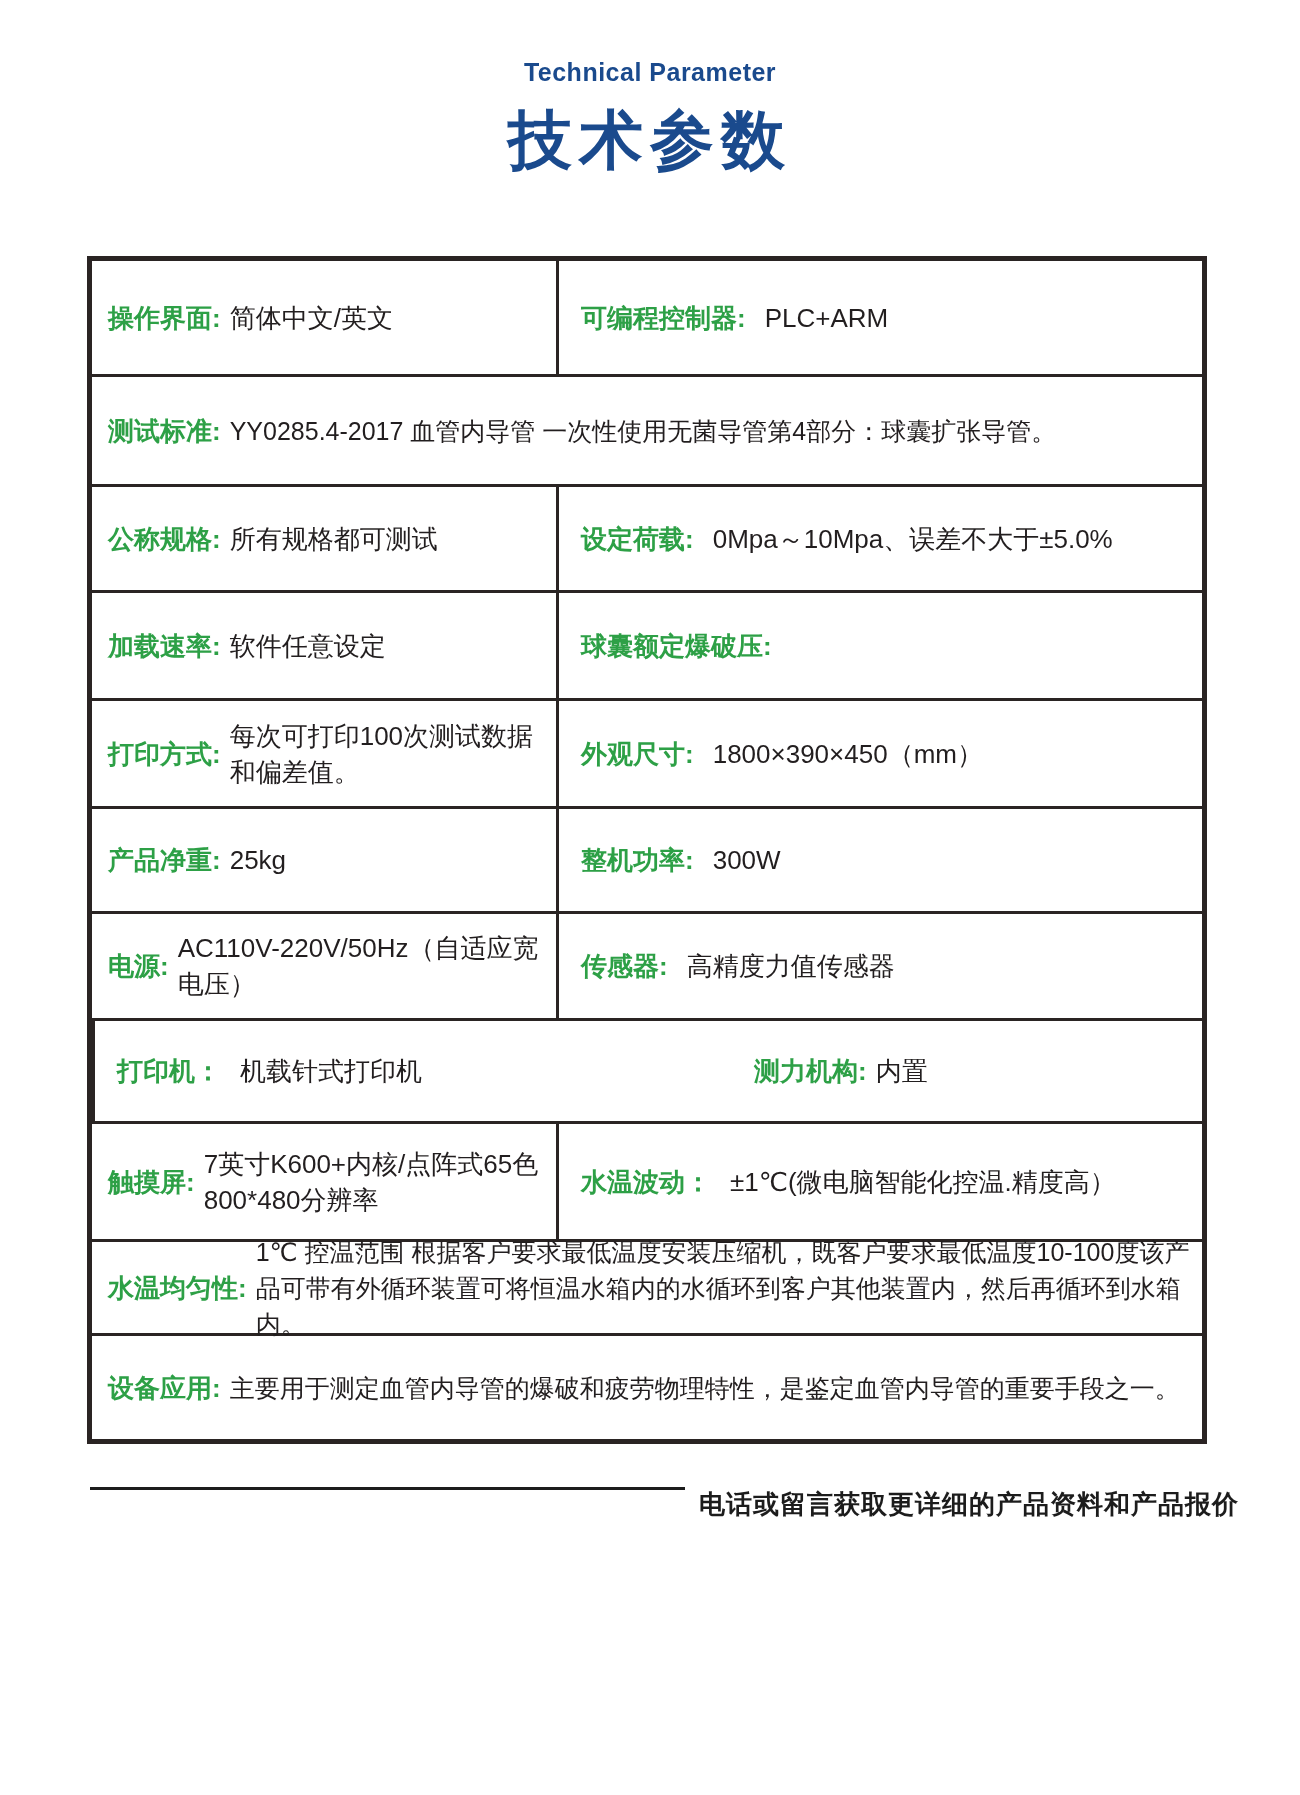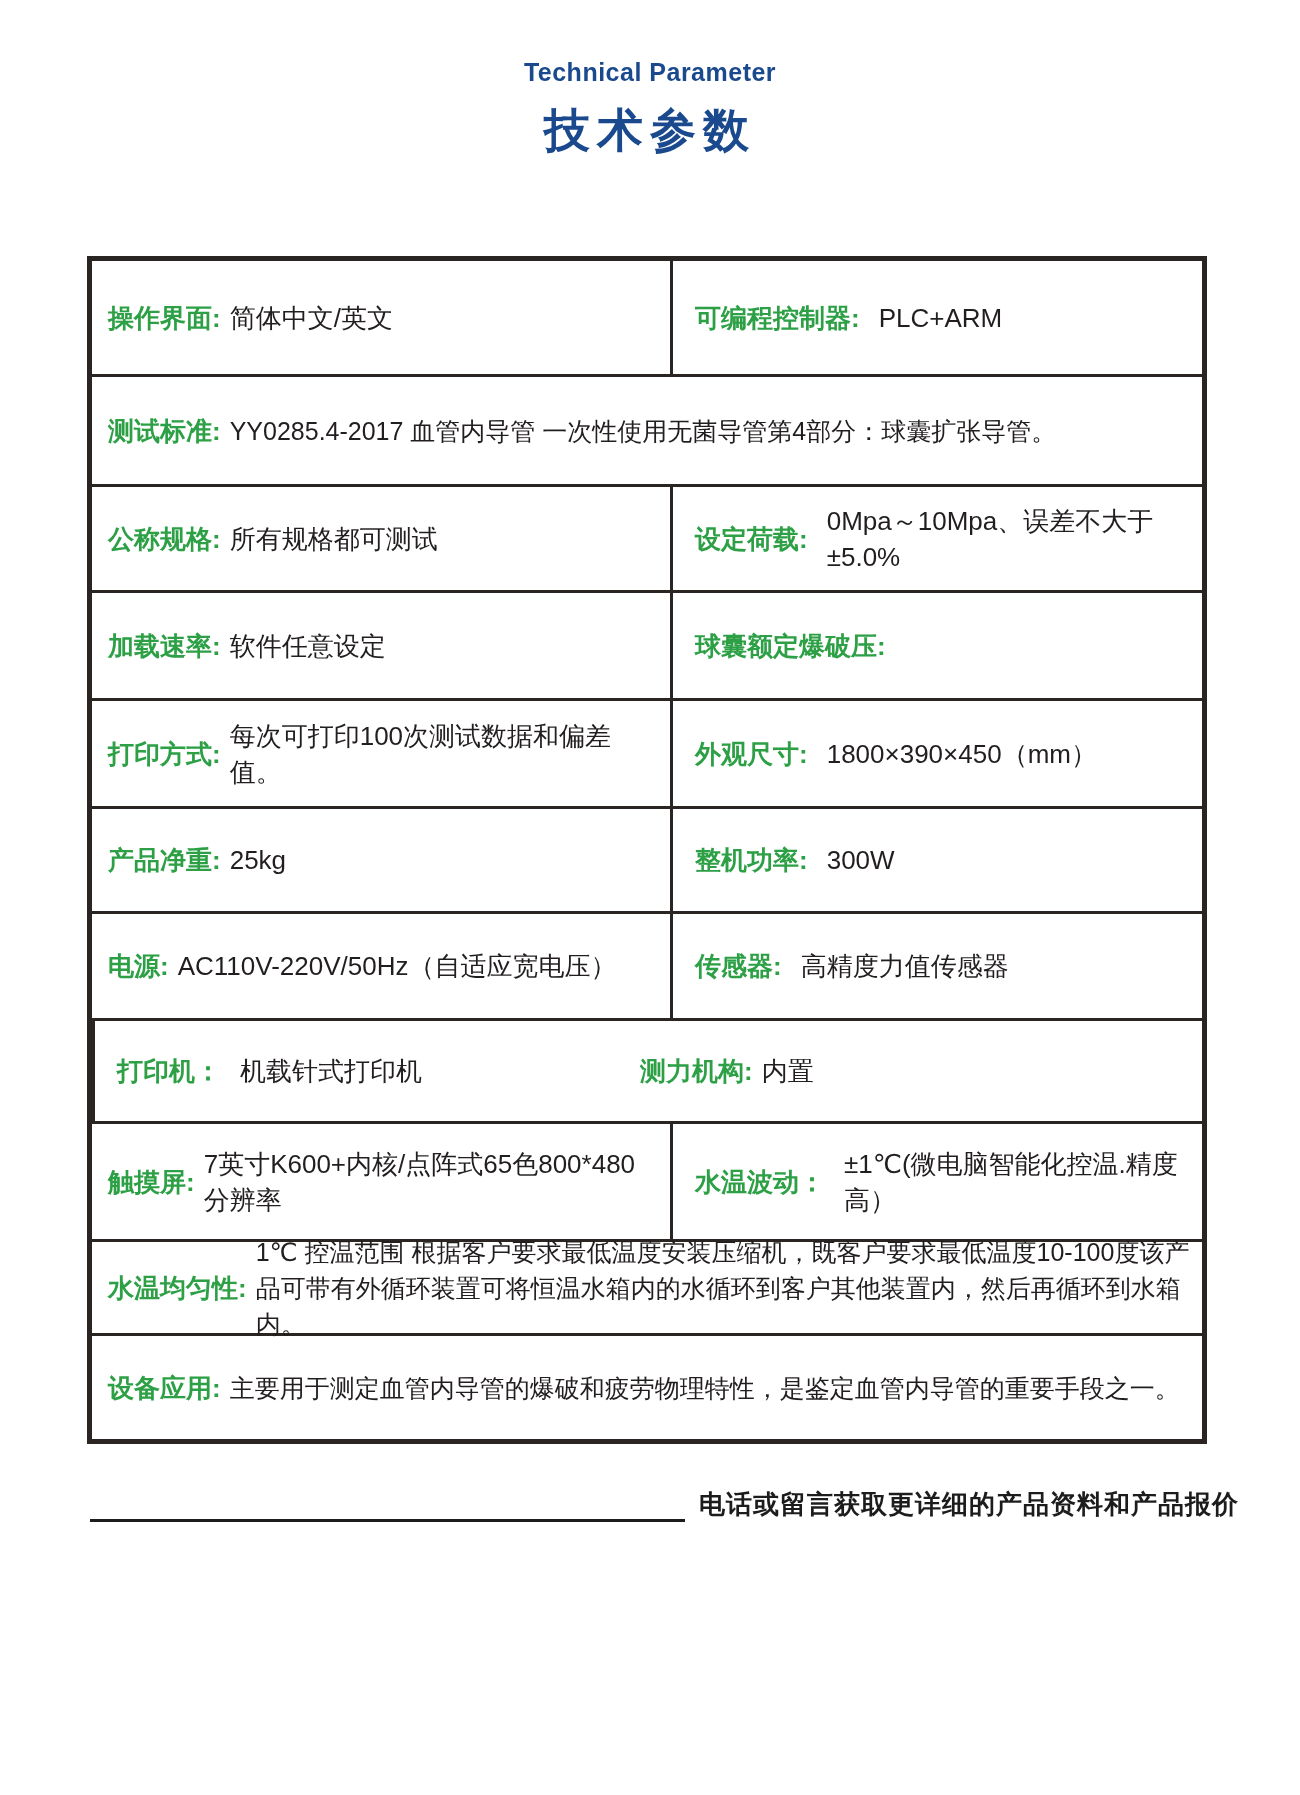--- a/index.html
+++ b/index.html
@@ -14,49 +14,49 @@
     width:1300px;height:1795px;position:relative;overflow:hidden;
     font-family:"Liberation Sans","DejaVu Sans",sans-serif;
     color:var(--text-black);
   }
   .header{position:absolute;top:56px;left:0;width:1300px;text-align:center;}
   .subtitle-en{
     font-size:25px;font-weight:bold;color:var(--title-blue);
     letter-spacing:0.5px;line-height:32px;
   }
   .title-zh{
-    font-size:46px;font-weight:bold;color:var(--title-blue);
-    letter-spacing:7px;line-height:72px;margin-top:6px;
+    font-size:64px;font-weight:bold;color:var(--title-blue);
+    letter-spacing:7px;line-height:72px;margin-top:16px;
   }
   .spec-table{
     position:absolute;left:87px;top:256px;width:1120px;height:1188px;
     border:5px solid var(--border-dark);background:#fff;
   }
   .row{display:flex;width:100%;}
   .row + .row{border-top:3px solid var(--border-dark);}
   .h0{height:113px}.h1{height:110px}.h2{height:106px}.h3{height:108px}
   .h4{height:108px}.h5{height:105px}.h6{height:107px}.h7{height:103px}
   .h8{height:118px}.h9{height:94px}.h10{height:106px}
   .cell{
     display:flex;align-items:center;
     padding-left:16px;padding-right:12px;
     font-size:26px;line-height:36px;
   }
-  .cell.left{width:578px;flex:none;}
+  .cell.left{width:464px;flex:none;}
   .cell.right{flex:1;border-left:3px solid var(--border-dark);padding-left:22px;gap:10px;}
   .cell.span{flex:1;}
   .label{
     flex:none;color:var(--label-green);font-weight:bold;margin-right:9px;
     white-space:nowrap;
   }
   .value{flex:1;min-width:0;color:var(--text-black);}
   .row.full .value{font-size:25px;}
   .footer{
     position:absolute;left:90px;top:1487px;width:1140px;
-    display:flex;align-items:flex-end;
+    display:flex;align-items:flex-start;
   }
   .footer-line{flex:none;width:595px;height:3px;background:#1c1c1c;}
   .footer-text{
     margin-left:14px;font-size:26px;font-weight:bold;color:#1c1c1c;
     white-space:nowrap;letter-spacing:1px;
   }
 </style>
 </head>
 <body>
 

